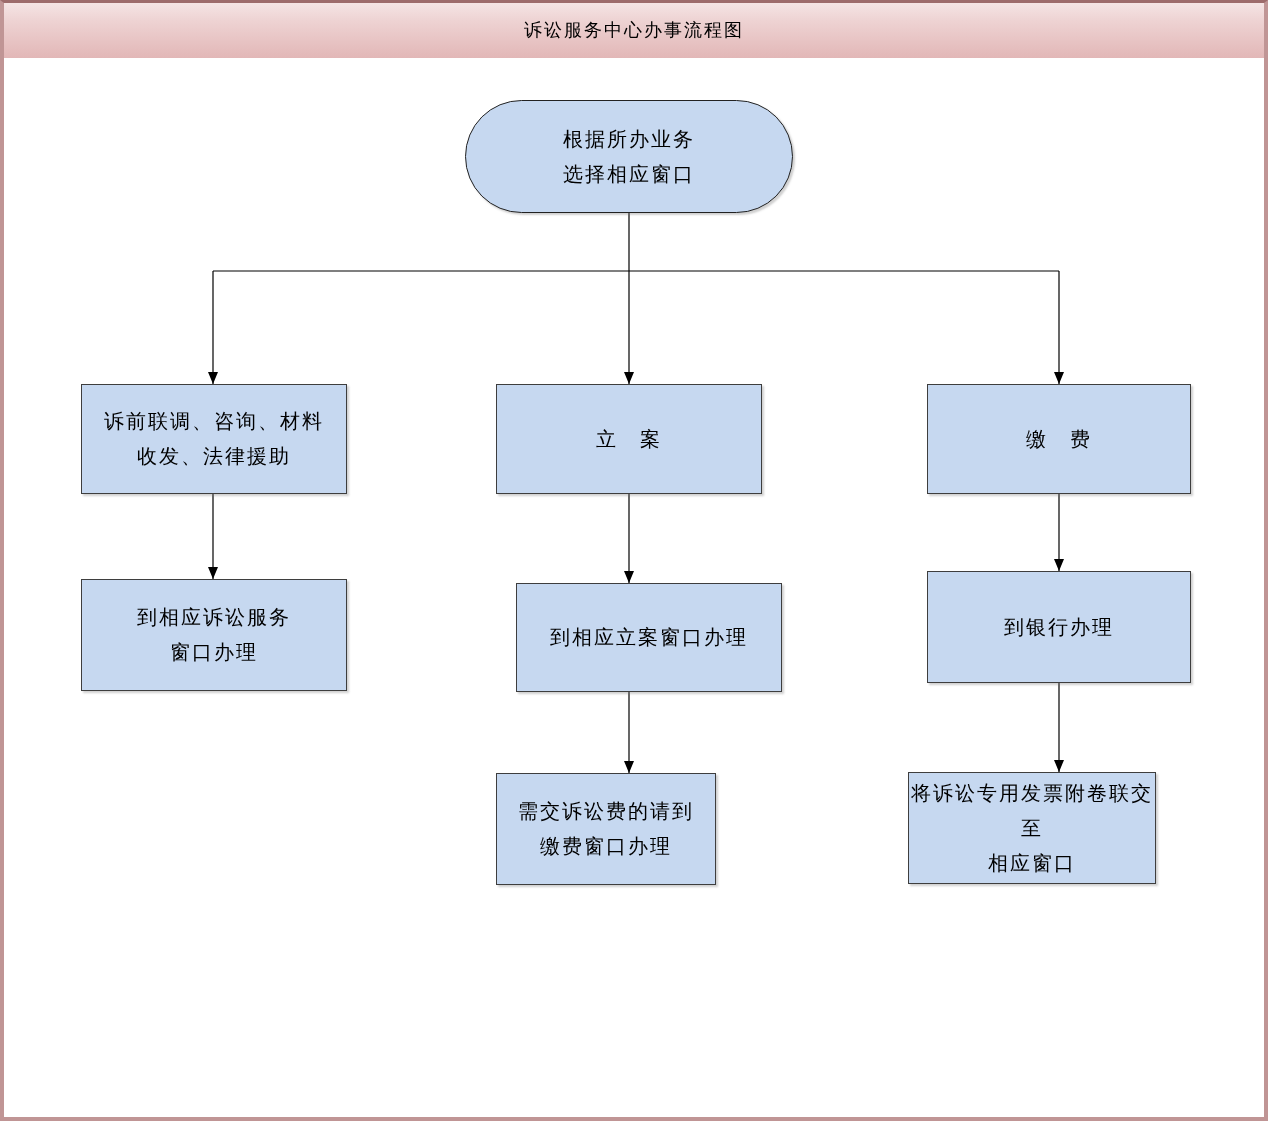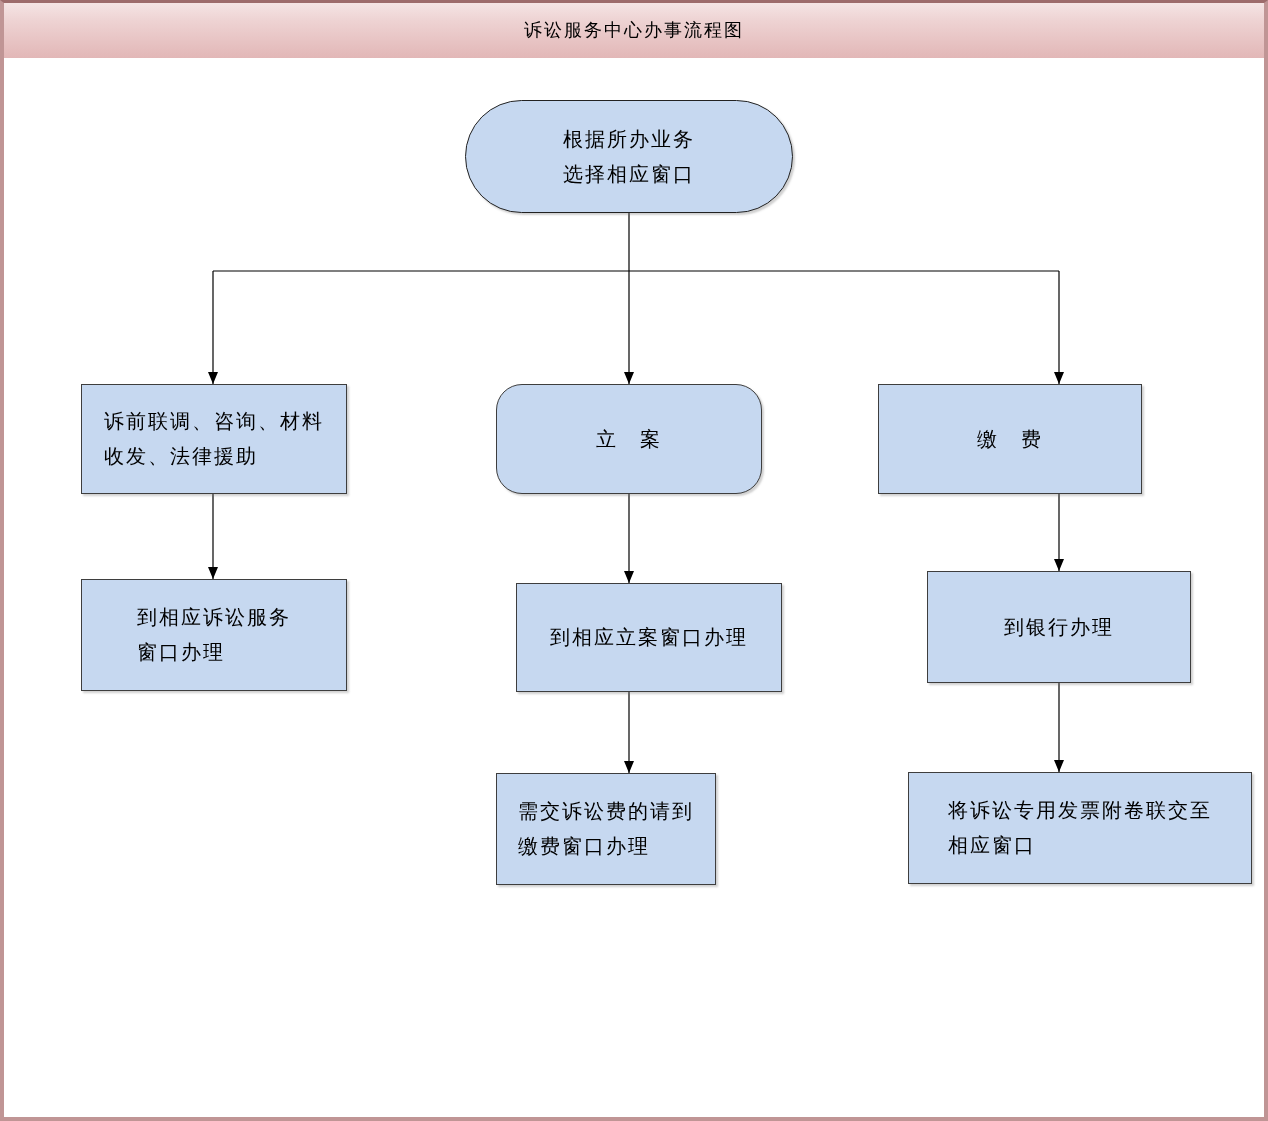--- a/index.html
+++ b/index.html
@@ -33,21 +33,21 @@
     letter-spacing: 2px;
     color: #000;
     padding-top: 2px;
   }
   .node {
     position: absolute;
     box-sizing: border-box;
     background: #c6d8f0;
     border: 1.5px solid #3e3e3e;
     display: flex; align-items: center; justify-content: center;
-    text-align: left;
+    text-align: center;
     box-shadow: 2px 2px 2px rgba(120,120,120,0.35);
     z-index: 10;
   }
   .node .label {
     white-space: pre-line;
     font-size: 20px;
     line-height: 1.75;
     letter-spacing: 2px;
     color: #000;
   }
@@ -58,26 +58,26 @@
   #connectors {
     position: absolute; left: 0; top: 0;
     width: 1268px; height: 1121px;
     z-index: 5;
     pointer-events: none;
   }
   
   #node-start { left: 465px; top: 100px; width: 328px; height: 113px; }
   #node-col1-step1 { left: 81px;  top: 384px; width: 266px; height: 110px; }
   #node-col1-step2 { left: 81px;  top: 579px; width: 266px; height: 112px; }
-  #node-col2-step1 { left: 496px; top: 384px; width: 266px; height: 110px; border-radius: 26px; }
+  #node-col2-step1 { left: 496px; top: 384px; width: 266px; height: 110px; }
   #node-col2-step2 { left: 516px; top: 583px; width: 266px; height: 109px; }
   #node-col2-step3 { left: 496px; top: 773px; width: 220px; height: 112px; }
-  #node-col3-step1 { left: 878px; top: 384px; width: 264px; height: 110px; }
+  #node-col3-step1 { left: 927px; top: 384px; width: 264px; height: 110px; }
   #node-col3-step2 { left: 927px; top: 571px; width: 264px; height: 112px; }
-  #node-col3-step3 { left: 908px; top: 772px; width: 344px; height: 112px; }
+  #node-col3-step3 { left: 908px; top: 772px; width: 248px; height: 112px; }
 </style>
 </head>
 <body>
 
 <div id="page">
 
   <div id="header">
     <div class="title">诉讼服务中心办事流程图</div>
   </div>
 

